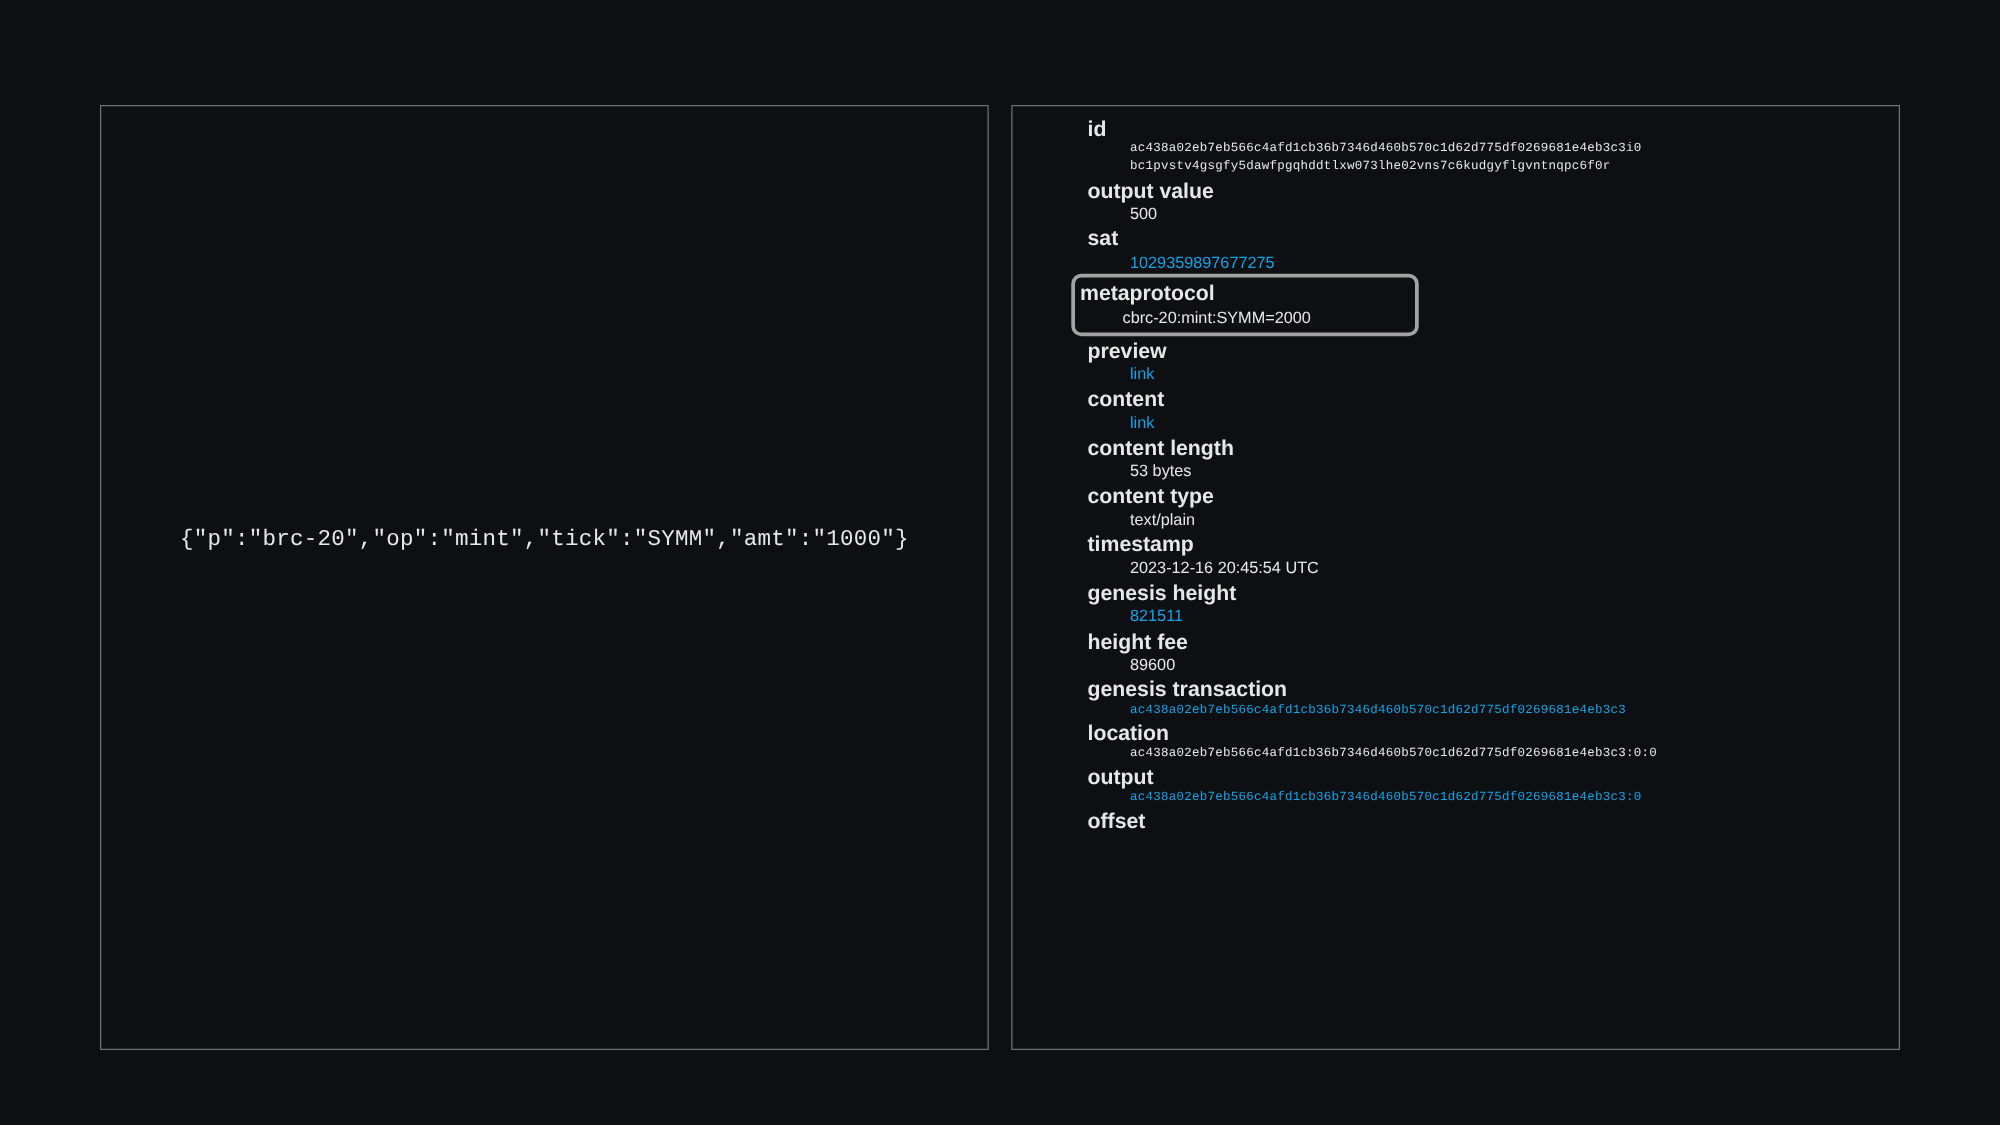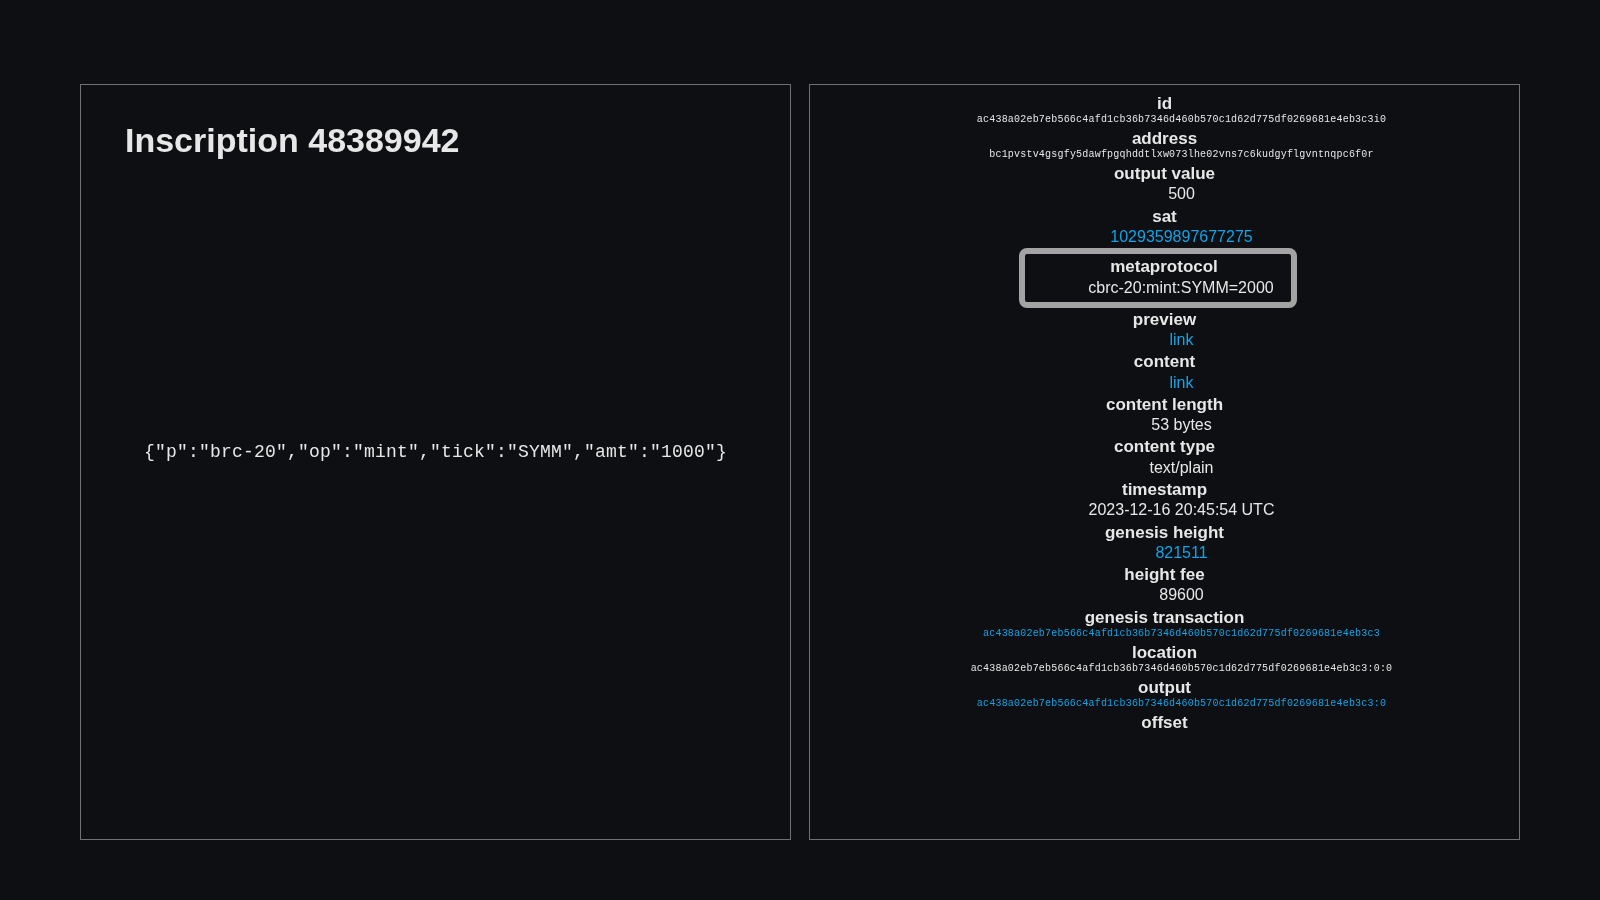--- a/index.html
+++ b/index.html
@@ -46,72 +46,69 @@
     letter-spacing: 0.2px;
     color: #e7e7e7;
     margin-top: -60px;
   }
   .kv {
     margin-top: 2px;
   }
   .kv .row {
     margin-bottom: 1px;
     line-height: 1.26;
-    text-align: center;
   }
   .kv .label {
     font-size: 17px;
     font-weight: 700;
     color: #e7e7e7;
   }
   .kv .value {
-    font-size: 16px;
+    font-size: 13px;
     font-weight: 400;
     color: #e7e7e7;
     padding-left: 34px;
     word-break: break-all;
   }
   .kv .value.mono {
     font-family: 'Courier New', Courier, monospace;
     font-size: 10px;
     letter-spacing: 0.2px;
   }
   .kv .value.link {
     color: #0ea5e9;
     cursor: pointer;
   }
   .hl {
-    border: 6px solid #a3a3a3;
+    border: 3px solid #a3a3a3;
     border-radius: 8px;
-    padding: 2px 10px 4px 22px;
+    padding: 2px 10px 4px 4px;
     margin-left: -13px;
     display: inline-block;
     min-width: 278px;
   }
   .hl .label { display:block; }
 </style>
 </head>
 <body>
 
 <div class="wrap">
   <div class="panel left">
-    <h1>Inscription 48389942</h1>
     <div class="content-body">{"p":"brc-20","op":"mint","tick":"SYMM","amt":"1000"}</div>
   </div>
 
   <div class="panel right">
     <div class="kv">
 
       <div class="row">
         <div class="label">id</div>
         <div class="value mono">ac438a02eb7eb566c4afd1cb36b7346d460b570c1d62d775df0269681e4eb3c3i0</div>
       </div>
 
       <div class="row">
-        <div class="label">address</div>
         <div class="value mono">bc1pvstv4gsgfy5dawfpgqhddtlxw073lhe02vns7c6kudgyflgvntnqpc6f0r</div>
       </div>
 
       <div class="row">
         <div class="label">output value</div>
         <div class="value">500</div>
       </div>
 
       <div class="row">
         <div class="label">sat</div>

